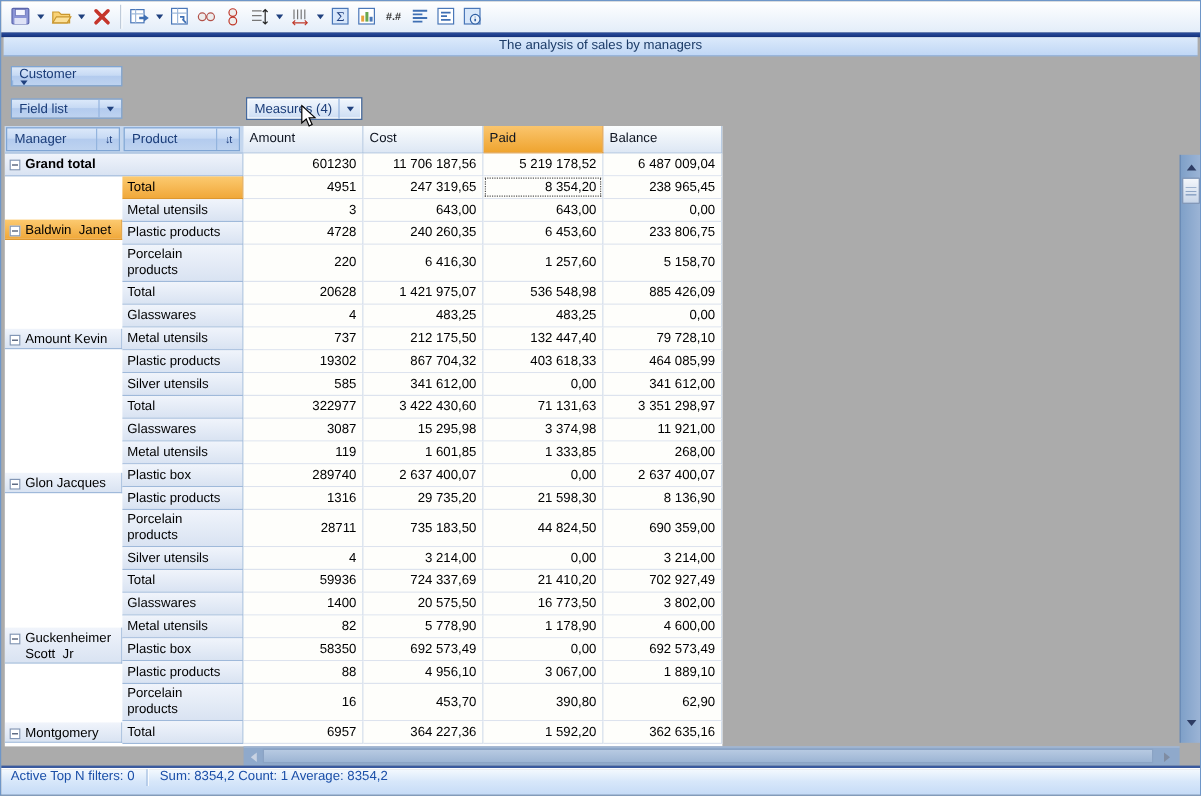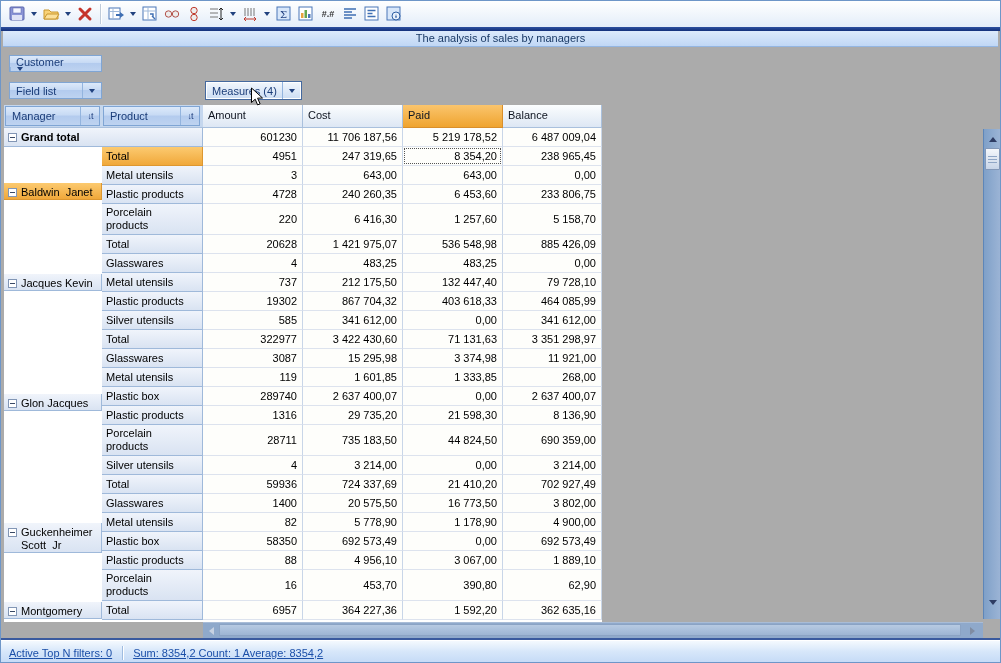--- a/index.html
+++ b/index.html
@@ -102,21 +102,21 @@
   .tri-l { width:0;height:0;border-top:4px solid transparent;border-bottom:4px solid transparent;border-right:5px solid #C8D2E2; }
   .tri-r { width:0;height:0;border-top:4px solid transparent;border-bottom:4px solid transparent;border-left:5px solid #7F8CA2; }
   .hs-thumb { position:absolute; left:16px; right:22px; top:1px; bottom:2px;
               background:linear-gradient(#B7CAE2,#9DB5D4); border:1px solid #8BA3C4; }
 
   .bottom-edge { position:absolute; left:0; top:637px; width:100%; height:2px; background:#3A5A9E; }
 
   
   .statusbar { position:absolute; left:0; top:639px; width:100%; height:24px;
                background:linear-gradient(#F4F9FE,#D7E7FA 45%,#C3D9F6);
-               border-top:1px solid #FFFFFF; display:flex; align-items:center; color:#1B4FA8;text-decoration:underline; }
+               border-top:1px solid #FFFFFF; display:flex; color:#1B4FA8; }
   .sb-left { padding:0 10px 0 8px; }
   .sb-sep { width:1px; height:14px; background:#9FBCE0; box-shadow:1px 0 0 #fff; }
   .sb-right { padding-left:10px; }
 
   .cursor { position:absolute; left:249px; top:86px; z-index:60; }
 </style>
 </head>
 <body>
 
 <div class="win">
@@ -330,21 +330,21 @@
               <div class="dcell">220</div>
               <div class="dcell">6 416,30</div>
               <div class="dcell">1 257,60</div>
               <div class="dcell">5 158,70</div>
             </div>
           </div>
         </div>
         <div class="group">
           <div class="mcell">
             <span class="expander"></span>
-            <span class="mname">Jacques Kevin</span>
+            <span class="mname">Amount Kevin</span>
           </div>
           <div class="prows">
             <div class="prow">
               <div class="pcell">
                 <span>Total</span>
               </div>
               <div class="dcell">20628</div>
               <div class="dcell">1 421 975,07</div>
               <div class="dcell">536 548,98</div>
               <div class="dcell">885 426,09</div>
@@ -482,21 +482,21 @@
               <div class="dcell">16 773,50</div>
               <div class="dcell">3 802,00</div>
             </div>
             <div class="prow">
               <div class="pcell">
                 <span>Metal utensils</span>
               </div>
               <div class="dcell">82</div>
               <div class="dcell">5 778,90</div>
               <div class="dcell">1 178,90</div>
-              <div class="dcell">4 900,00</div>
+              <div class="dcell">4 600,00</div>
             </div>
             <div class="prow">
               <div class="pcell">
                 <span>Plastic box</span>
               </div>
               <div class="dcell">58350</div>
               <div class="dcell">692 573,49</div>
               <div class="dcell">0,00</div>
               <div class="dcell">692 573,49</div>
             </div>

